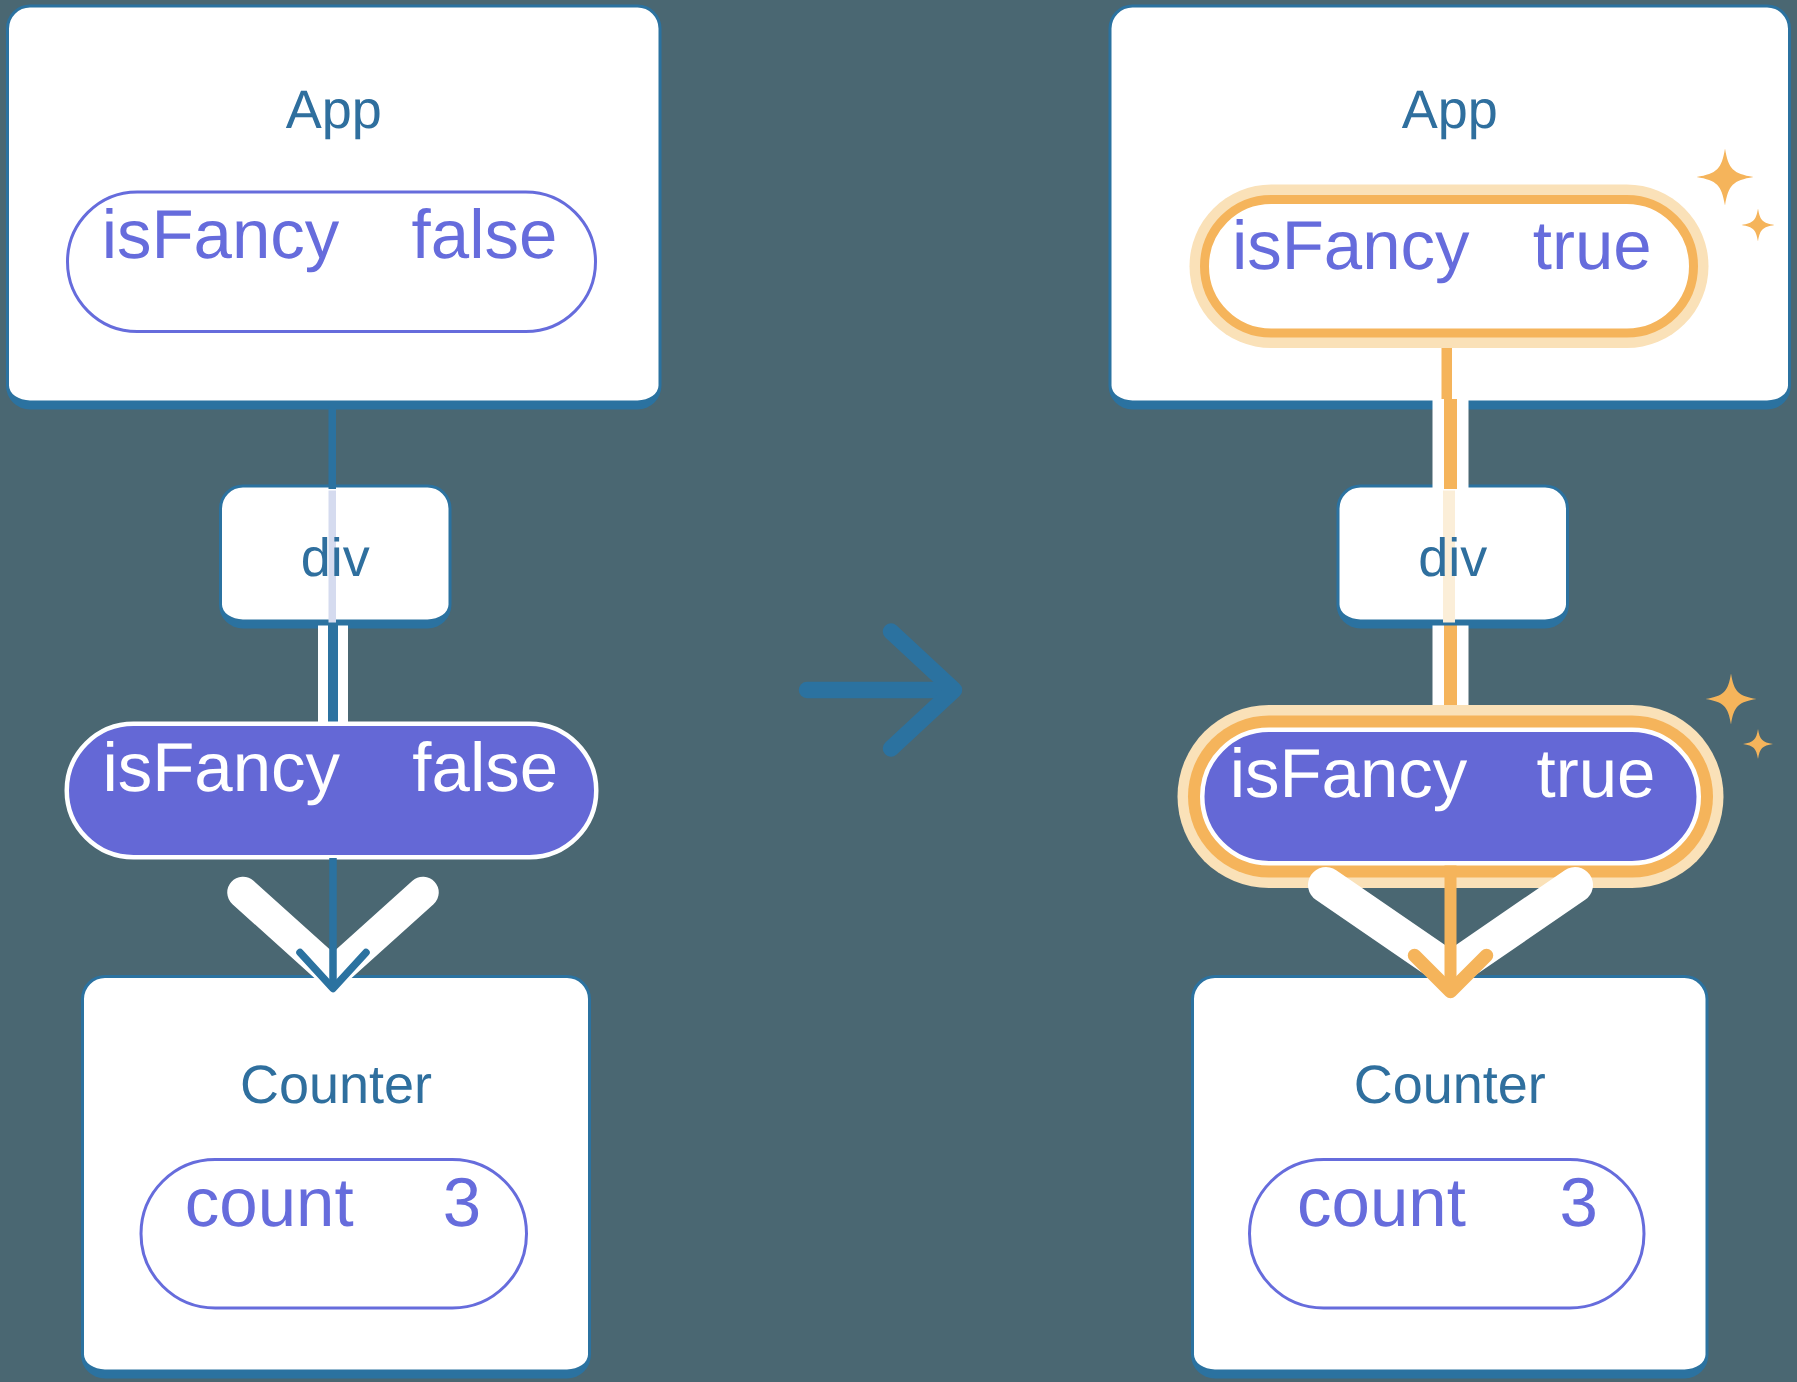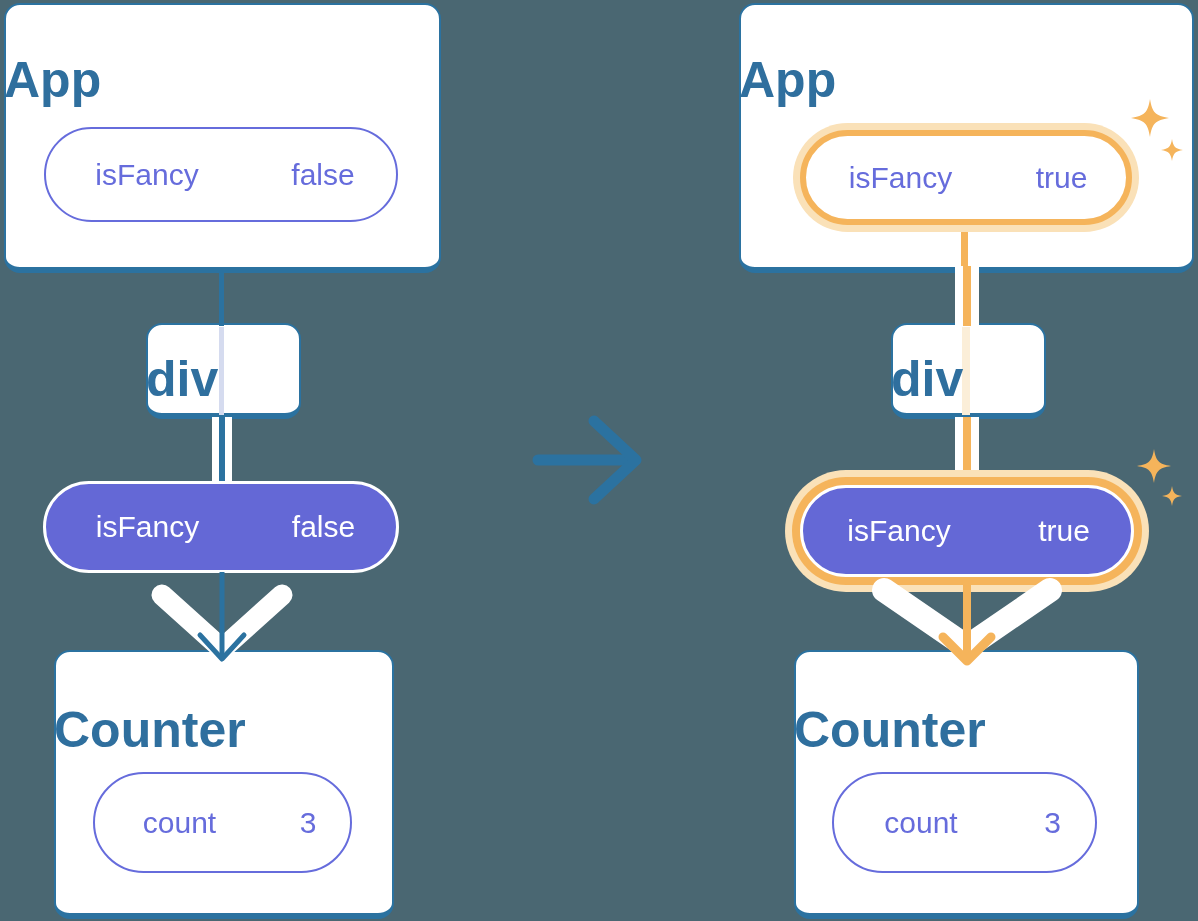--- a/index.html
+++ b/index.html
@@ -7,25 +7,25 @@
     --purple:#666CDC; --purple-fill:#6468D6; --lavender-faint:#D5DBEF;
     --orange:#F5B45B; --orange-light:#FAE1B8; --orange-faint:#FBEED8; --white:#FFFFFF;
   }
   html,body{margin:0;padding:0}
   body{width:1198px;height:921px;position:relative;background:var(--background);
        font-family:"Liberation Sans",sans-serif;overflow:hidden}
   .g{position:absolute;inset:0}
   .abs{position:absolute}
   .box{position:absolute;background:#fff;border:2px solid var(--teal);border-bottom-width:6px;
        border-radius:16px;box-sizing:border-box;z-index:1}
-  .node-title{position:absolute;text-align:left;font-size:50px;font-weight:700;
+  .node-title{position:absolute;text-align:center;font-size:36px;font-weight:400;
        color:var(--title);z-index:3;line-height:1.15}
-  .pill{position:absolute;display:flex;align-items:center;background:#fff;
+  .pill{position:absolute;display:flex;align-items:flex-start;background:#fff;
        border:2px solid var(--purple);border-radius:999px;box-sizing:border-box;
-       z-index:5;color:var(--purple);font-size:30px}
+       z-index:5;color:var(--purple);font-size:46px}
   .cell{display:flex;align-items:center;justify-content:center}
   .divider{width:2px;background:var(--purple);flex:0 0 auto}
   .grow{flex:1 1 auto}
   .ppill{background:var(--purple-fill);border:3px solid #fff;color:#fff}
   .ppill .divider{background:#fff}
   .glow{border:6px solid var(--orange);box-shadow:0 0 0 7px var(--orange-light)}
   .glow .divider{background:var(--orange)}
   .pglow{border:3px solid #fff;box-shadow:0 0 0 8px var(--orange),0 0 0 15px var(--orange-light)}
   .pglow .divider{background:#fff}
   .bold{font-weight:400}

